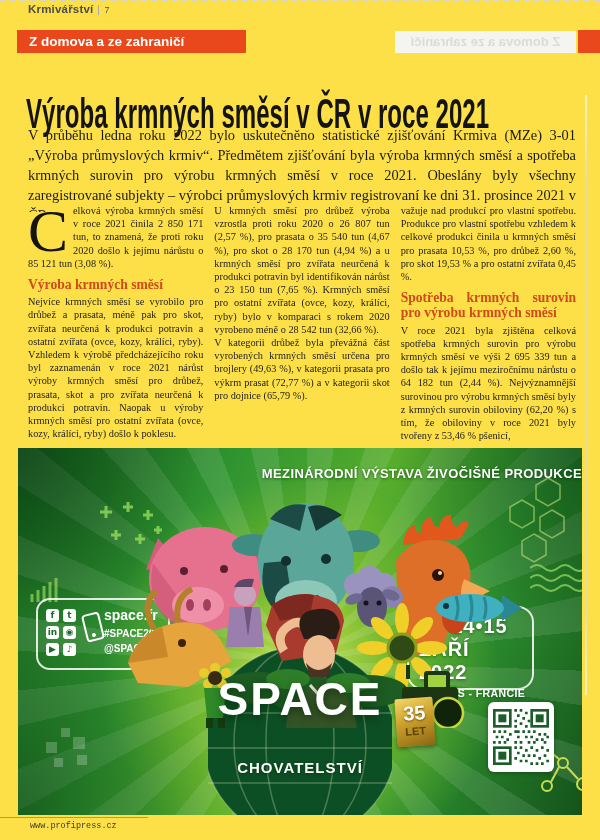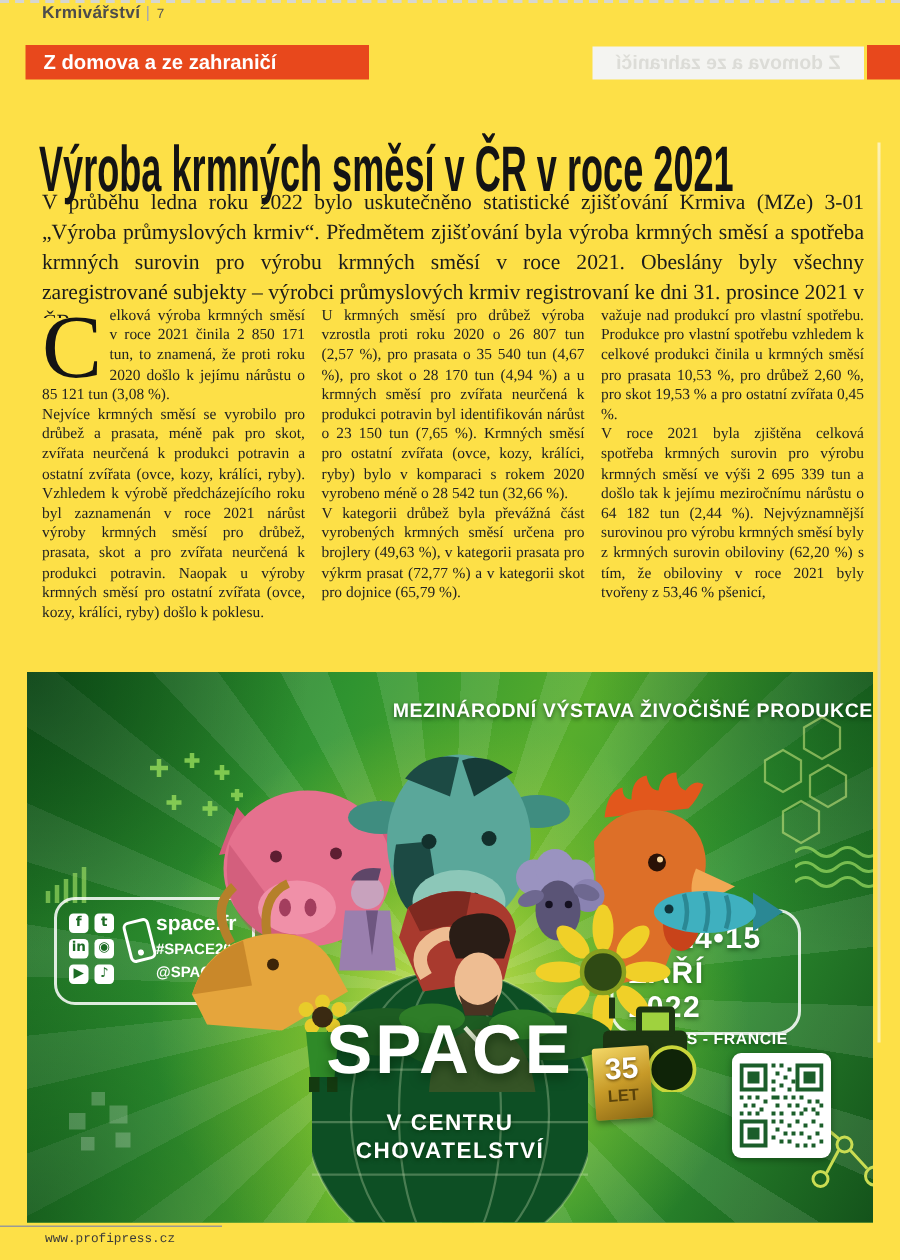--- a/index.html
+++ b/index.html
@@ -117,28 +117,30 @@
   <div class="orange-chip"></div>
   <div class="edge-shade"></div>
 
   <h1 class="article-title">Výroba krmných směsí v ČR v roce 2021</h1>
 
   <p class="lead">V průběhu ledna roku 2022 bylo uskutečněno statistické zjišťování Krmiva (MZe) 3-01 „Výroba průmyslových krmiv“. Předmětem zjišťování byla výroba krmných směsí a spotřeba krmných surovin pro výrobu krmných směsí v roce 2021. Obeslány byly všechny zaregistrované subjekty – výrobci průmyslových krmiv registrovaní ke dni 31. prosince 2021 v ČR.</p>
 
   <div class="cols">
     <div class="col">
       <p><span class="dropcap">C</span><span>elková výroba krmných směsí v roce 2021 činila 2 850 171 tun, to znamená, že proti roku 2020 došlo k jejímu nárůstu o 85 121 tun (3,08 %).</span></p>
+      <div class="red-heading">Výroba krmných směsí</div>
       <p>Nejvíce krmných směsí se vyrobilo pro drůbež a prasata, méně pak pro skot, zvířata neurčená k produkci potravin a ostatní zvířata (ovce, kozy, králíci, ryby). Vzhledem k výrobě předcházejícího roku byl zaznamenán v roce 2021 nárůst výroby krmných směsí pro drůbež, prasata, skot a pro zvířata neurčená k produkci potravin. Naopak u výroby krmných směsí pro ostatní zvířata (ovce, kozy, králíci, ryby) došlo k poklesu.</p>
     </div>
     <div class="col">
       <p>U krmných směsí pro drůbež výroba vzrostla proti roku 2020 o 26 807 tun (2,57 %), pro prasata o 35 540 tun (4,67 %), pro skot o 28 170 tun (4,94 %) a u krmných směsí pro zvířata neurčená k produkci potravin byl identifikován nárůst o 23 150 tun (7,65 %). Krmných směsí pro ostatní zvířata (ovce, kozy, králíci, ryby) bylo v komparaci s rokem 2020 vyrobeno méně o 28 542 tun (32,66 %).</p>
       <p>V kategorii drůbež byla převážná část vyrobených krmných směsí určena pro brojlery (49,63 %), v kategorii prasata pro výkrm prasat (72,77 %) a v kategorii skot pro dojnice (65,79 %).</p>
     </div>
     <div class="col">
       <p>važuje nad produkcí pro vlastní spotřebu. Produkce pro vlastní spotřebu vzhledem k celkové produkci činila u krmných směsí pro prasata 10,53 %, pro drůbež 2,60 %, pro skot 19,53 % a pro ostatní zvířata 0,45 %.</p>
+      <div class="red-heading">Spotřeba krmných surovin pro výrobu krmných směsí</div>
       <p>V roce 2021 byla zjištěna celková spotřeba krmných surovin pro výrobu krmných směsí ve výši 2 695 339 tun a došlo tak k jejímu meziročnímu nárůstu o 64 182 tun (2,44 %). Nejvýznamnější surovinou pro výrobu krmných směsí byly z krmných surovin obiloviny (62,20 %) s tím, že obiloviny v roce 2021 byly tvořeny z 53,46 % pšenicí,</p>
     </div>
   </div>
 
   <div class="ad">
 
     <div class="ad-tagline">MEZINÁRODNÍ VÝSTAVA ŽIVOČIŠNÉ PRODUKCE</div>
 
     <svg class="deco" style="left:78px;top:52px" width="70" height="55" viewBox="0 0 70 55">
       <path d="M10 6v12M4 12h12 M32 2v10M27 7h10 M52 10v10M47 15h10 M20 30v10M15 35h10 M44 34v10M39 39h10 M62 26v8M58 30h8" stroke="rgba(150,220,90,.8)" stroke-width="3" fill="none"></path>
@@ -338,21 +340,20 @@
         <rect x="344" y="204" width="56" height="24" rx="4" fill="#1c3512"></rect>
         <rect x="366" y="188" width="26" height="20" rx="3" fill="#1c3512"></rect>
         <rect x="370" y="192" width="18" height="12" fill="#9fd23e"></rect>
         <circle cx="390" cy="230" r="15" fill="#0f2408" stroke="#c9d63a" stroke-width="2.5"></circle>
         <circle cx="352" cy="233" r="9" fill="#0f2408" stroke="#c9d63a" stroke-width="2"></circle>
         <rect x="348" y="182" width="4" height="14" fill="#1c3512"></rect>
       </g>
     </svg>
 
     <div class="space-logo">SPACE</div>
-    <div class="slogan1">V CENTRU</div>
     <div class="slogan2">CHOVATELSTVÍ</div>
 
     <div class="badge">
       <div class="badge-number">35</div>
       <div class="badge-label">LET</div>
     </div>
 
     <div class="qr">
       <svg viewBox="0 0 21 21" width="56" height="60">
         <g fill="#1b5e2a">

